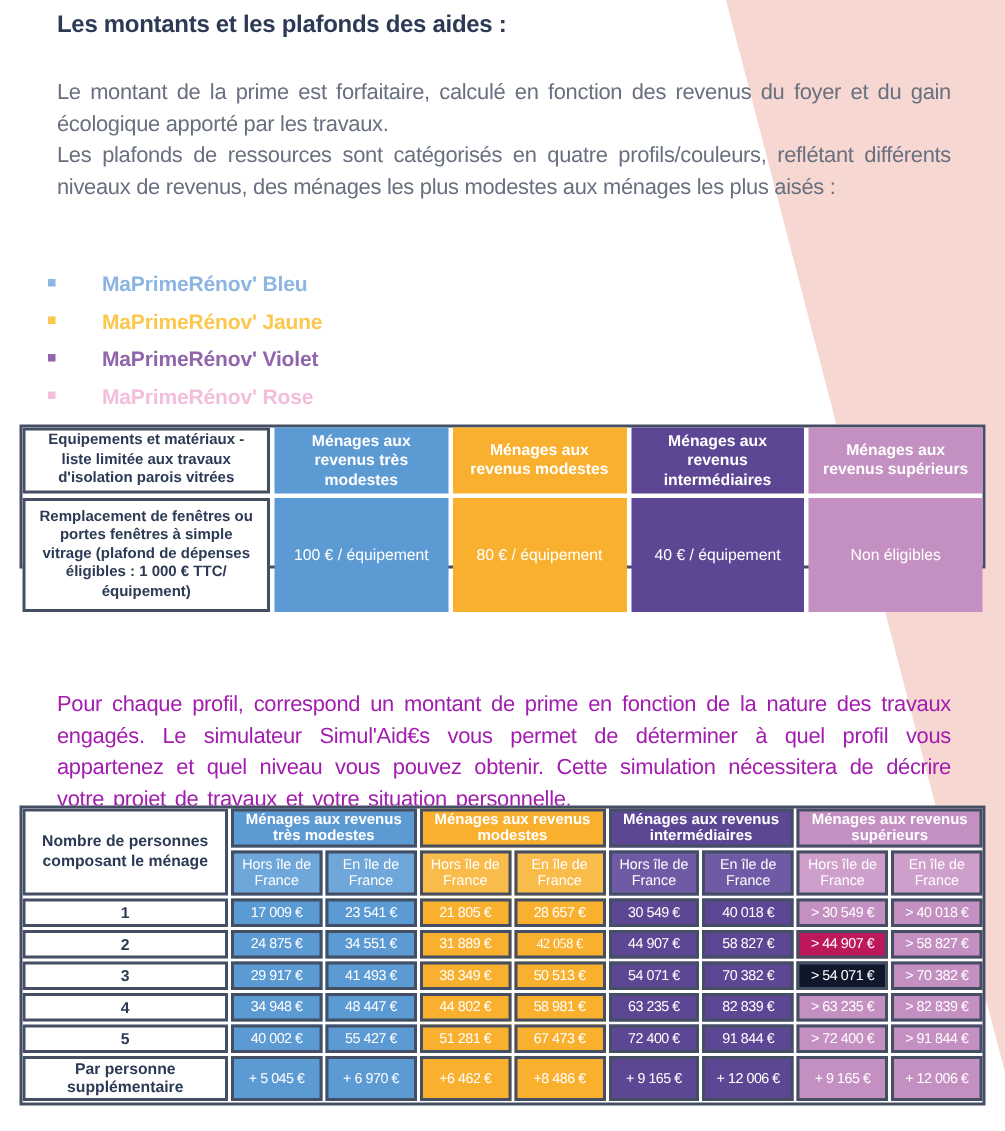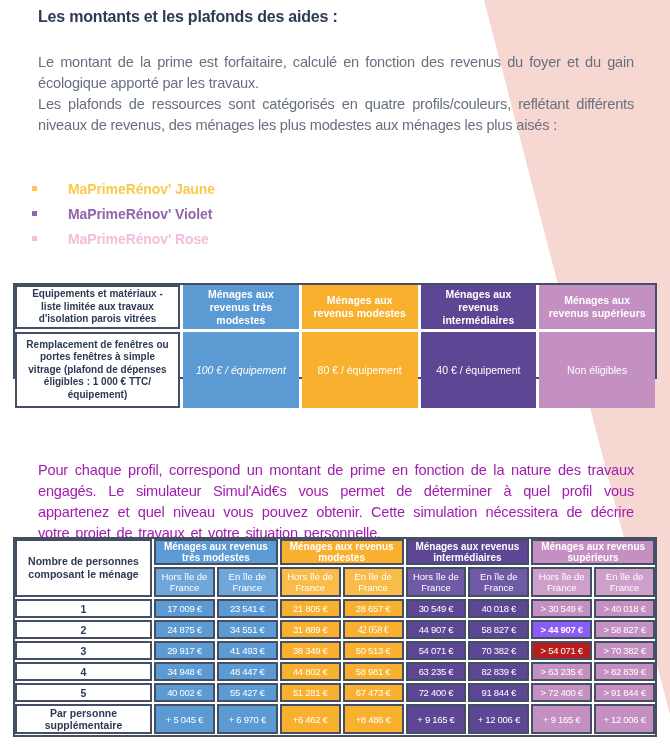--- a/index.html
+++ b/index.html
@@ -90,41 +90,45 @@
 
   <h1 class="title">Les montants et les plafonds des aides :</h1>
 
   <div class="intro">
     <p>Le montant de la prime est forfaitaire, calculé en fonction des revenus du foyer et du gain écologique apporté par les travaux.</p>
     <p>Les plafonds de ressources sont catégorisés en quatre profils/couleurs, reflétant différents niveaux de revenus, des ménages les plus modestes aux ménages les plus aisés :</p>
   </div>
 
   <ul class="profiles" id="profile-list">
       <li>
+        <span class="sq" style="background: rgb(140, 181, 226);"></span>
+        <span style="color: rgb(140, 181, 226);">MaPrimeRénov' Bleu</span>
+      </li>
+      <li>
         <span class="sq" style="background: rgb(251, 200, 77);"></span>
         <span style="color: rgb(251, 200, 77);">MaPrimeRénov' Jaune</span>
       </li>
       <li>
         <span class="sq" style="background: rgb(145, 101, 171);"></span>
         <span style="color: rgb(145, 101, 171);">MaPrimeRénov' Violet</span>
       </li>
       <li>
         <span class="sq" style="background: rgb(243, 190, 219);"></span>
         <span style="color: rgb(243, 190, 219);">MaPrimeRénov' Rose</span>
       </li>
     </ul>
 
   <div class="table1" id="table1">
       <div class="cell rowhead">Equipements et matériaux - liste limitée aux travaux d'isolation parois vitrées</div>
       <div class="cell colored head" style="background: rgb(91, 154, 211);">Ménages aux revenus très modestes</div>
       <div class="cell colored head" style="background: rgb(248, 176, 46);">Ménages aux revenus modestes</div>
       <div class="cell colored head" style="background: rgb(93, 71, 149);">Ménages aux revenus intermédiaires</div>
       <div class="cell colored head" style="background: rgb(196, 143, 193);">Ménages aux revenus supérieurs</div>
       <div class="cell rowhead">Remplacement de fenêtres ou portes fenêtres à simple vitrage (plafond de dépenses éligibles : 1 000 € TTC/équipement)</div>
-      <div class="cell colored" style="background: rgb(91, 154, 211); font-style: italic;">100 € / équipement</div>
+      <div class="cell colored" style="background: rgb(91, 154, 211);">100 € / équipement</div>
       <div class="cell colored" style="background: rgb(248, 176, 46);">80 € / équipement</div>
       <div class="cell colored" style="background: rgb(93, 71, 149);">40 € / équipement</div>
       <div class="cell colored" style="background: rgb(196, 143, 193);">Non éligibles</div>
     </div>
 
   <p class="para3">Pour chaque profil, correspond un montant de prime en fonction de la nature des travaux engagés. Le simulateur Simul'Aid€s vous permet de déterminer à quel profil vous appartenez et quel niveau vous pouvez obtenir. Cette simulation nécessitera de décrire votre projet de travaux et votre situation personnelle.</p>
 
   <div class="table2" id="table2">
       <div class="cell corner">Nombre de personnes composant le ménage</div>
       <div class="cell group" style="background: rgb(91, 154, 211);">Ménages aux revenus très modestes</div>
@@ -148,30 +152,30 @@
       <div class="cell val" style="background: rgb(93, 71, 149);">40 018 €</div>
       <div class="cell val" style="background: rgb(196, 143, 193);">&gt; 30 549 €</div>
       <div class="cell val" style="background: rgb(196, 143, 193);">&gt; 40 018 €</div>
       <div class="cell rowlabel">2</div>
       <div class="cell val" style="background: rgb(91, 154, 211);">24 875 €</div>
       <div class="cell val" style="background: rgb(91, 154, 211);">34 551 €</div>
       <div class="cell val" style="background: rgb(248, 176, 46);">31 889 €</div>
       <div class="cell val" style="background: rgb(248, 176, 46); font-family: Liberation Serif, serif;">42 058 €</div>
       <div class="cell val" style="background: rgb(93, 71, 149);">44 907 €</div>
       <div class="cell val" style="background: rgb(93, 71, 149);">58 827 €</div>
-      <div class="cell val" style="background: #8b5cf6; font-weight: bold;">&gt; 44 907 €</div>
+      <div class="cell val" style="background: #be185d;">&gt; 44 907 €</div>
       <div class="cell val" style="background: rgb(196, 143, 193);">&gt; 58 827 €</div>
       <div class="cell rowlabel">3</div>
       <div class="cell val" style="background: rgb(91, 154, 211);">29 917 €</div>
       <div class="cell val" style="background: rgb(91, 154, 211);">41 493 €</div>
       <div class="cell val" style="background: rgb(248, 176, 46);">38 349 €</div>
       <div class="cell val" style="background: rgb(248, 176, 46);">50 513 €</div>
       <div class="cell val" style="background: rgb(93, 71, 149);">54 071 €</div>
       <div class="cell val" style="background: rgb(93, 71, 149);">70 382 €</div>
-      <div class="cell val" style="background: #b91c1c;">&gt; 54 071 €</div>
+      <div class="cell val" style="background: #0f172a;">&gt; 54 071 €</div>
       <div class="cell val" style="background: rgb(196, 143, 193);">&gt; 70 382 €</div>
       <div class="cell rowlabel">4</div>
       <div class="cell val" style="background: rgb(91, 154, 211);">34 948 €</div>
       <div class="cell val" style="background: rgb(91, 154, 211);">48 447 €</div>
       <div class="cell val" style="background: rgb(248, 176, 46);">44 802 €</div>
       <div class="cell val" style="background: rgb(248, 176, 46);">58 981 €</div>
       <div class="cell val" style="background: rgb(93, 71, 149);">63 235 €</div>
       <div class="cell val" style="background: rgb(93, 71, 149);">82 839 €</div>
       <div class="cell val" style="background: rgb(196, 143, 193);">&gt; 63 235 €</div>
       <div class="cell val" style="background: rgb(196, 143, 193);">&gt; 82 839 €</div>

